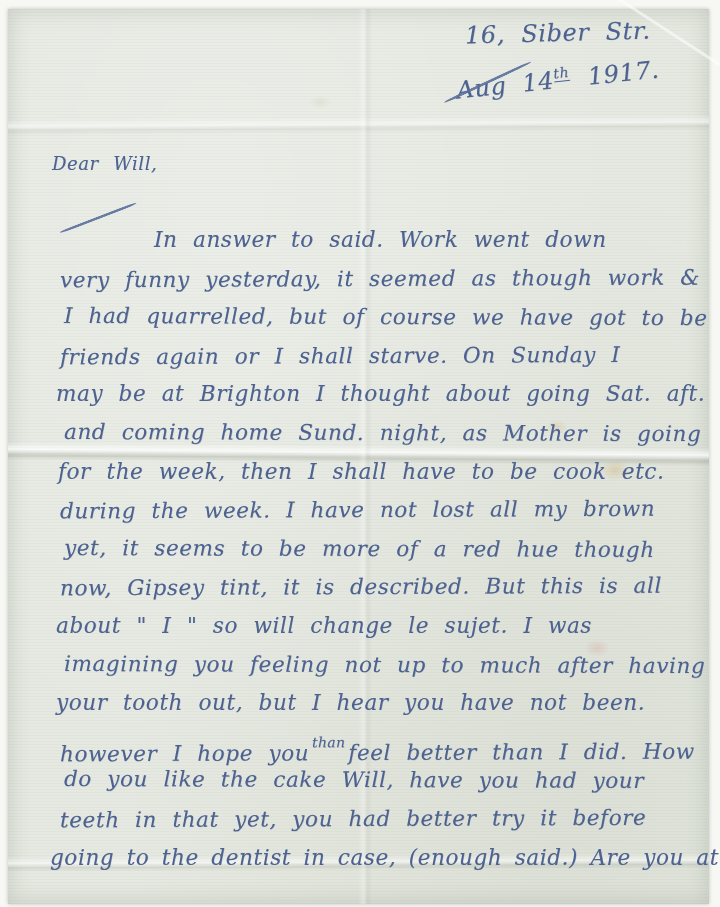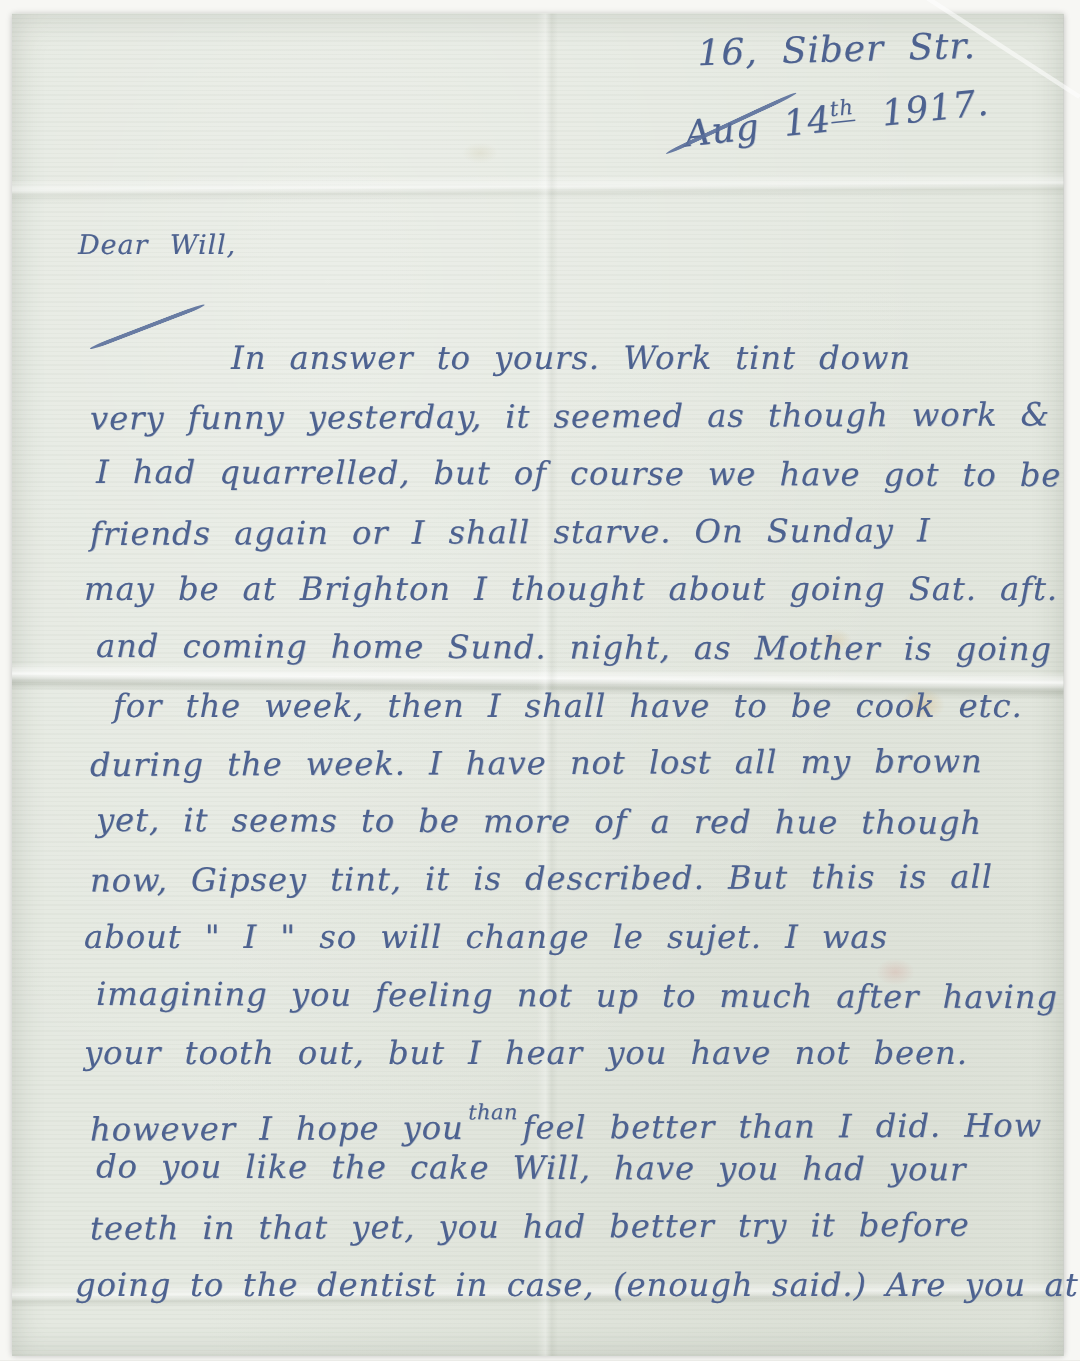--- a/index.html
+++ b/index.html
@@ -122,21 +122,21 @@
   .line {
     height: 38.6px;
     line-height: 38.6px;
     font-size: 21.5px;
     padding-left: 14px;
     overflow: visible;
   }
   .line.indent { padding-left: 112px; }
   .line:nth-child(2n) { transform: rotate(-0.25deg); padding-left: 18px; }
   .line:nth-child(3n) { transform: rotate(0.2deg); padding-left: 22px; }
-  .line:nth-child(7)  { padding-left: 16px; text-align: center; }
+  .line:nth-child(7)  { padding-left: 16px; }
   .line:nth-child(17) { padding-left: 8px; word-spacing: 5px; }
   .line.indent { padding-left: 112px; }
   .sup-word {
     font-size: 14px;
     vertical-align: 13px;
     letter-spacing: 0.3px;
     word-spacing: 0;
     margin: 0 3px;
   }
 </style>
@@ -161,21 +161,21 @@
 
     <div class="hand date-line">
       <span>Aug 14</span><sup>th</sup><span> 1917.</span>
     </div>
     <div class="stroke date-stroke"></div>
 
     <div class="hand salutation">Dear Will,</div>
     <div class="stroke salutation-stroke"></div>
 
     <div class="letter-body">
-      <div class="hand line indent">In answer to yours. Work tint down</div>
+      <div class="hand line indent">In answer to said. Work went down</div>
       <div class="hand line">very funny yesterday, it seemed as though work &amp;</div>
       <div class="hand line">I had quarrelled, but of course we have got to be</div>
       <div class="hand line">friends again or I shall starve. On Sunday I</div>
       <div class="hand line">may be at Brighton I thought about going Sat. aft.</div>
       <div class="hand line">and coming home Sund. night, as Mother is going</div>
       <div class="hand line">for the week, then I shall have to be cook etc.</div>
       <div class="hand line">during the week. I have not lost all my brown</div>
       <div class="hand line">yet, it seems to be more of a red hue though</div>
       <div class="hand line">now, Gipsey tint, it is described. But this is all</div>
       <div class="hand line">about " I " so will change le sujet. I was</div>

